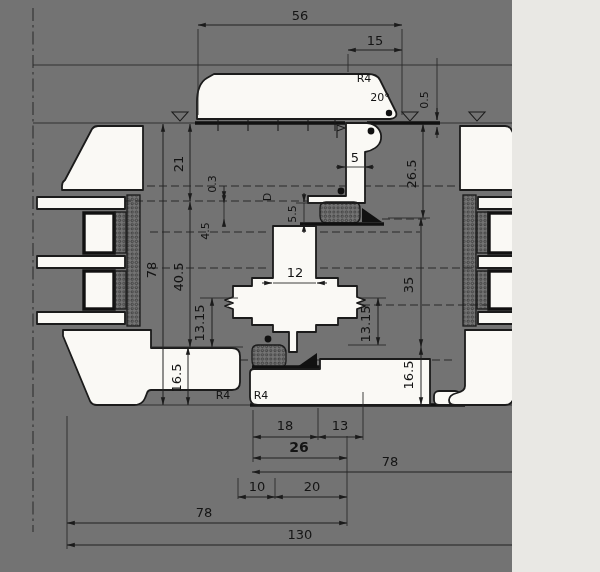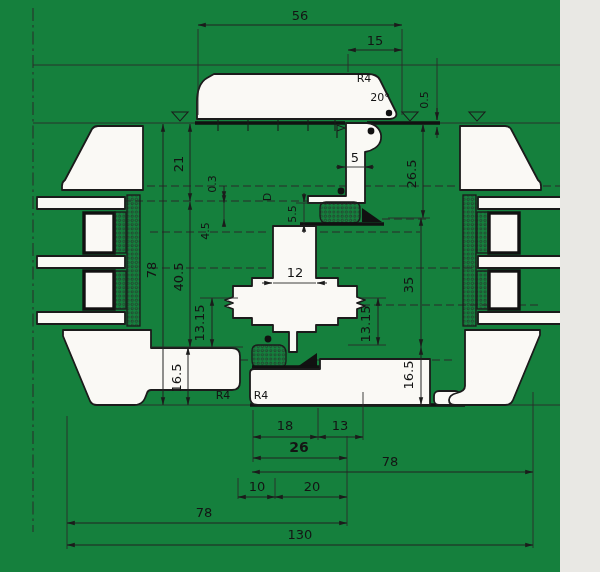--- a/index.html
+++ b/index.html
@@ -1,16 +1,16 @@
 <!DOCTYPE html>
 <html><head>
 <meta charset="utf-8">
 <style>
   html,body{margin:0;padding:0;background:#e9e8e4;}
-  .stage{width:560px;height:572px;background:#15803d;position:relative;overflow:hidden;}
+  .stage{width:512px;height:572px;background:#737373;position:relative;overflow:hidden;}
   svg{display:block;}
   .ink{stroke:#1b1b1b;fill:none;stroke-width:1.1;}
   .profile{stroke:#1b1b1b;fill:#faf9f5;stroke-width:1.8;stroke-linejoin:round;}
   .thick{stroke:#111;stroke-width:3.6;fill:none;}
   .thin{stroke:#2a2a2a;stroke-width:0.9;fill:none;}
   .dash{stroke:#2a2a2a;stroke-width:1;fill:none;stroke-dasharray:8 4;}
   .dashdot{stroke:#2a2a2a;stroke-width:1;fill:none;stroke-dasharray:13 4 2.5 4;}
   .dim{stroke:#222;stroke-width:1;fill:none;}
   .pat{fill:url(#peb);stroke:#1b1b1b;stroke-width:1.3;}
   .spacer{fill:#faf9f5;stroke:#111;stroke-width:3.4;}

